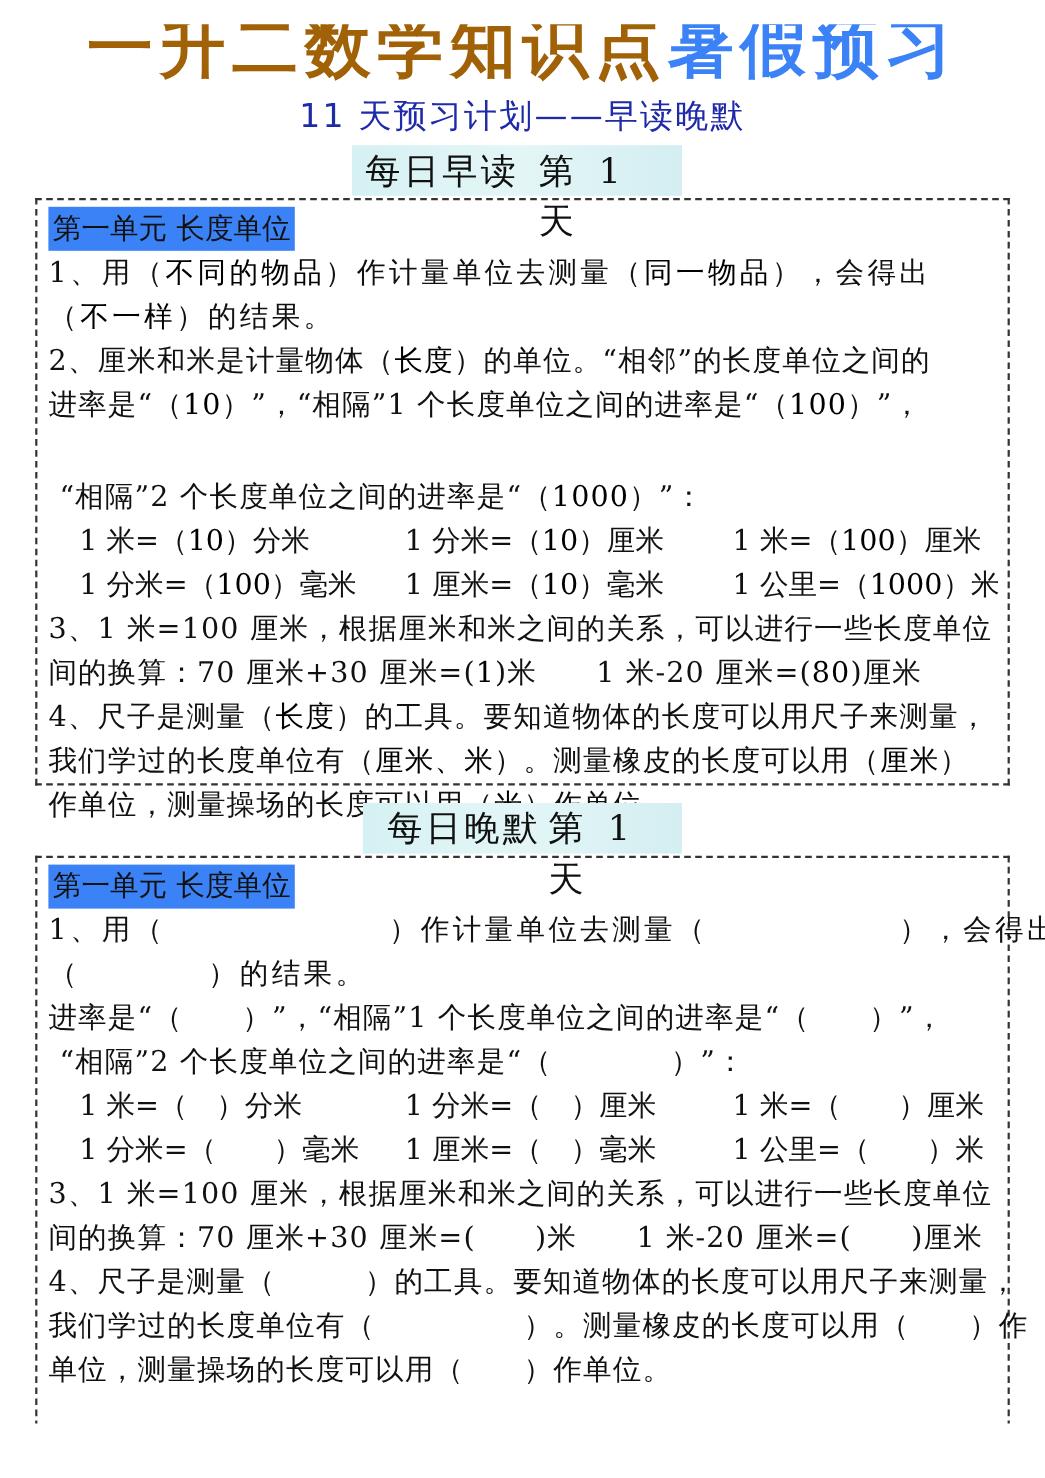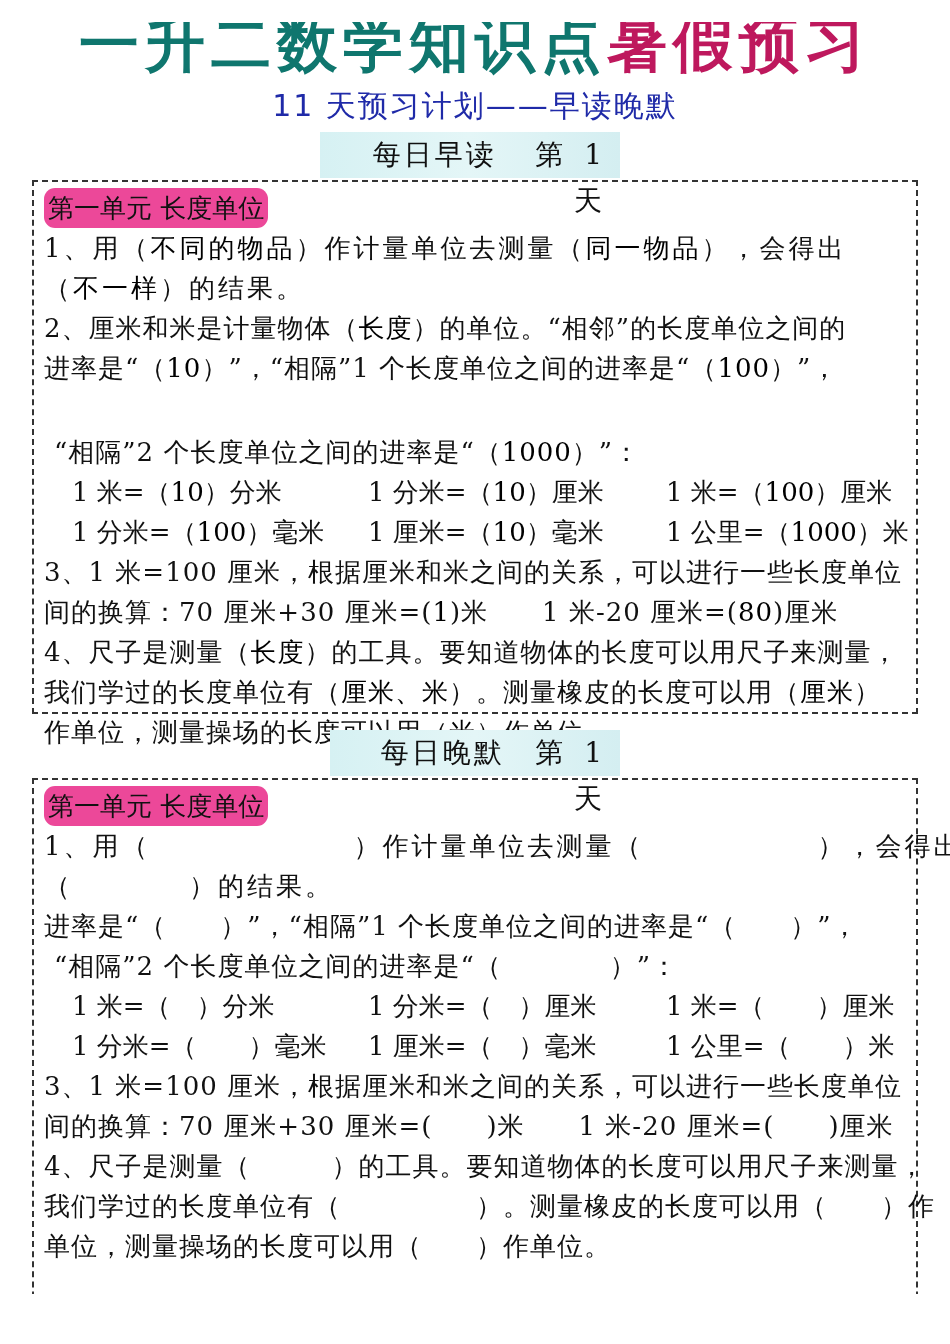--- a/index.html
+++ b/index.html
@@ -13,43 +13,43 @@
   .page-title {
     position: absolute; left: 0; top: 22px; width: 950px; height: 62px;
     overflow: hidden;
   }
   .page-title-inner {
     position: absolute; left: 0; top: -18px; width: 950px;
     text-align: center; font-size: 60px; font-weight: 900; letter-spacing: 6px;
     font-family: "DejaVu Sans", "Liberation Sans", sans-serif;
     line-height: 80px;
   }
-  .title-black { color: #0f766e; }
-  .title-red { color: #be185d; }
+  .title-black { color: #a16207; }
+  .title-red { color: #3b82f6; }
   .subtitle {
     position: absolute; left: 0; top: 84px; width: 950px; text-align: center;
     font-size: 30px; color: #1f2aa8; letter-spacing: 2px;
     font-family: "DejaVu Sans", "Liberation Sans", sans-serif; line-height: 44px;
   }
   .day-banner {
     position: absolute; height: 46px;
     background: linear-gradient(90deg, #d6f1f3 0%, #e4f6f7 50%, #d4eef1 100%);
-    font-size: 28px; line-height: 46px; color: #111;
-    padding: 0 12px; box-sizing: border-box; display: flex; text-align: right;
+    font-size: 32px; line-height: 46px; color: #111;
+    padding: 0 12px; box-sizing: border-box; display: flex;
   }
   .day-banner .b-left { width: 180px; letter-spacing: 3px; }
   .day-banner .b-right { letter-spacing: 6px; }
   .box {
     position: absolute; left: 32px; width: 886px;
     border: 2px dashed #333; border-style: dashed;
     box-sizing: border-box; padding: 6px 10px 0 10px;
   }
   .unit-label {
-    display: inline-block; background: #ec4899;
-    font-size: 26px; line-height: 40px; padding: 0 4px; margin-left: 0px; border-radius: 11px;
+    display: inline-block; background: #3b82f6;
+    font-size: 26px; line-height: 40px; padding: 0 4px; margin-left: 0px;
   }
   .line {
     font-size: 26px; line-height: 40px; white-space: nowrap;
     letter-spacing: 1px;
   }
   .line.spaced { letter-spacing: 3px; }
   .ans { color: #000000; }
   .conv-row { display: flex; font-size: 26px; line-height: 40px; padding-left: 28px; white-space: nowrap; }
   .conv-cell { display: inline-block; }
   .c1 { width: 296px; }

